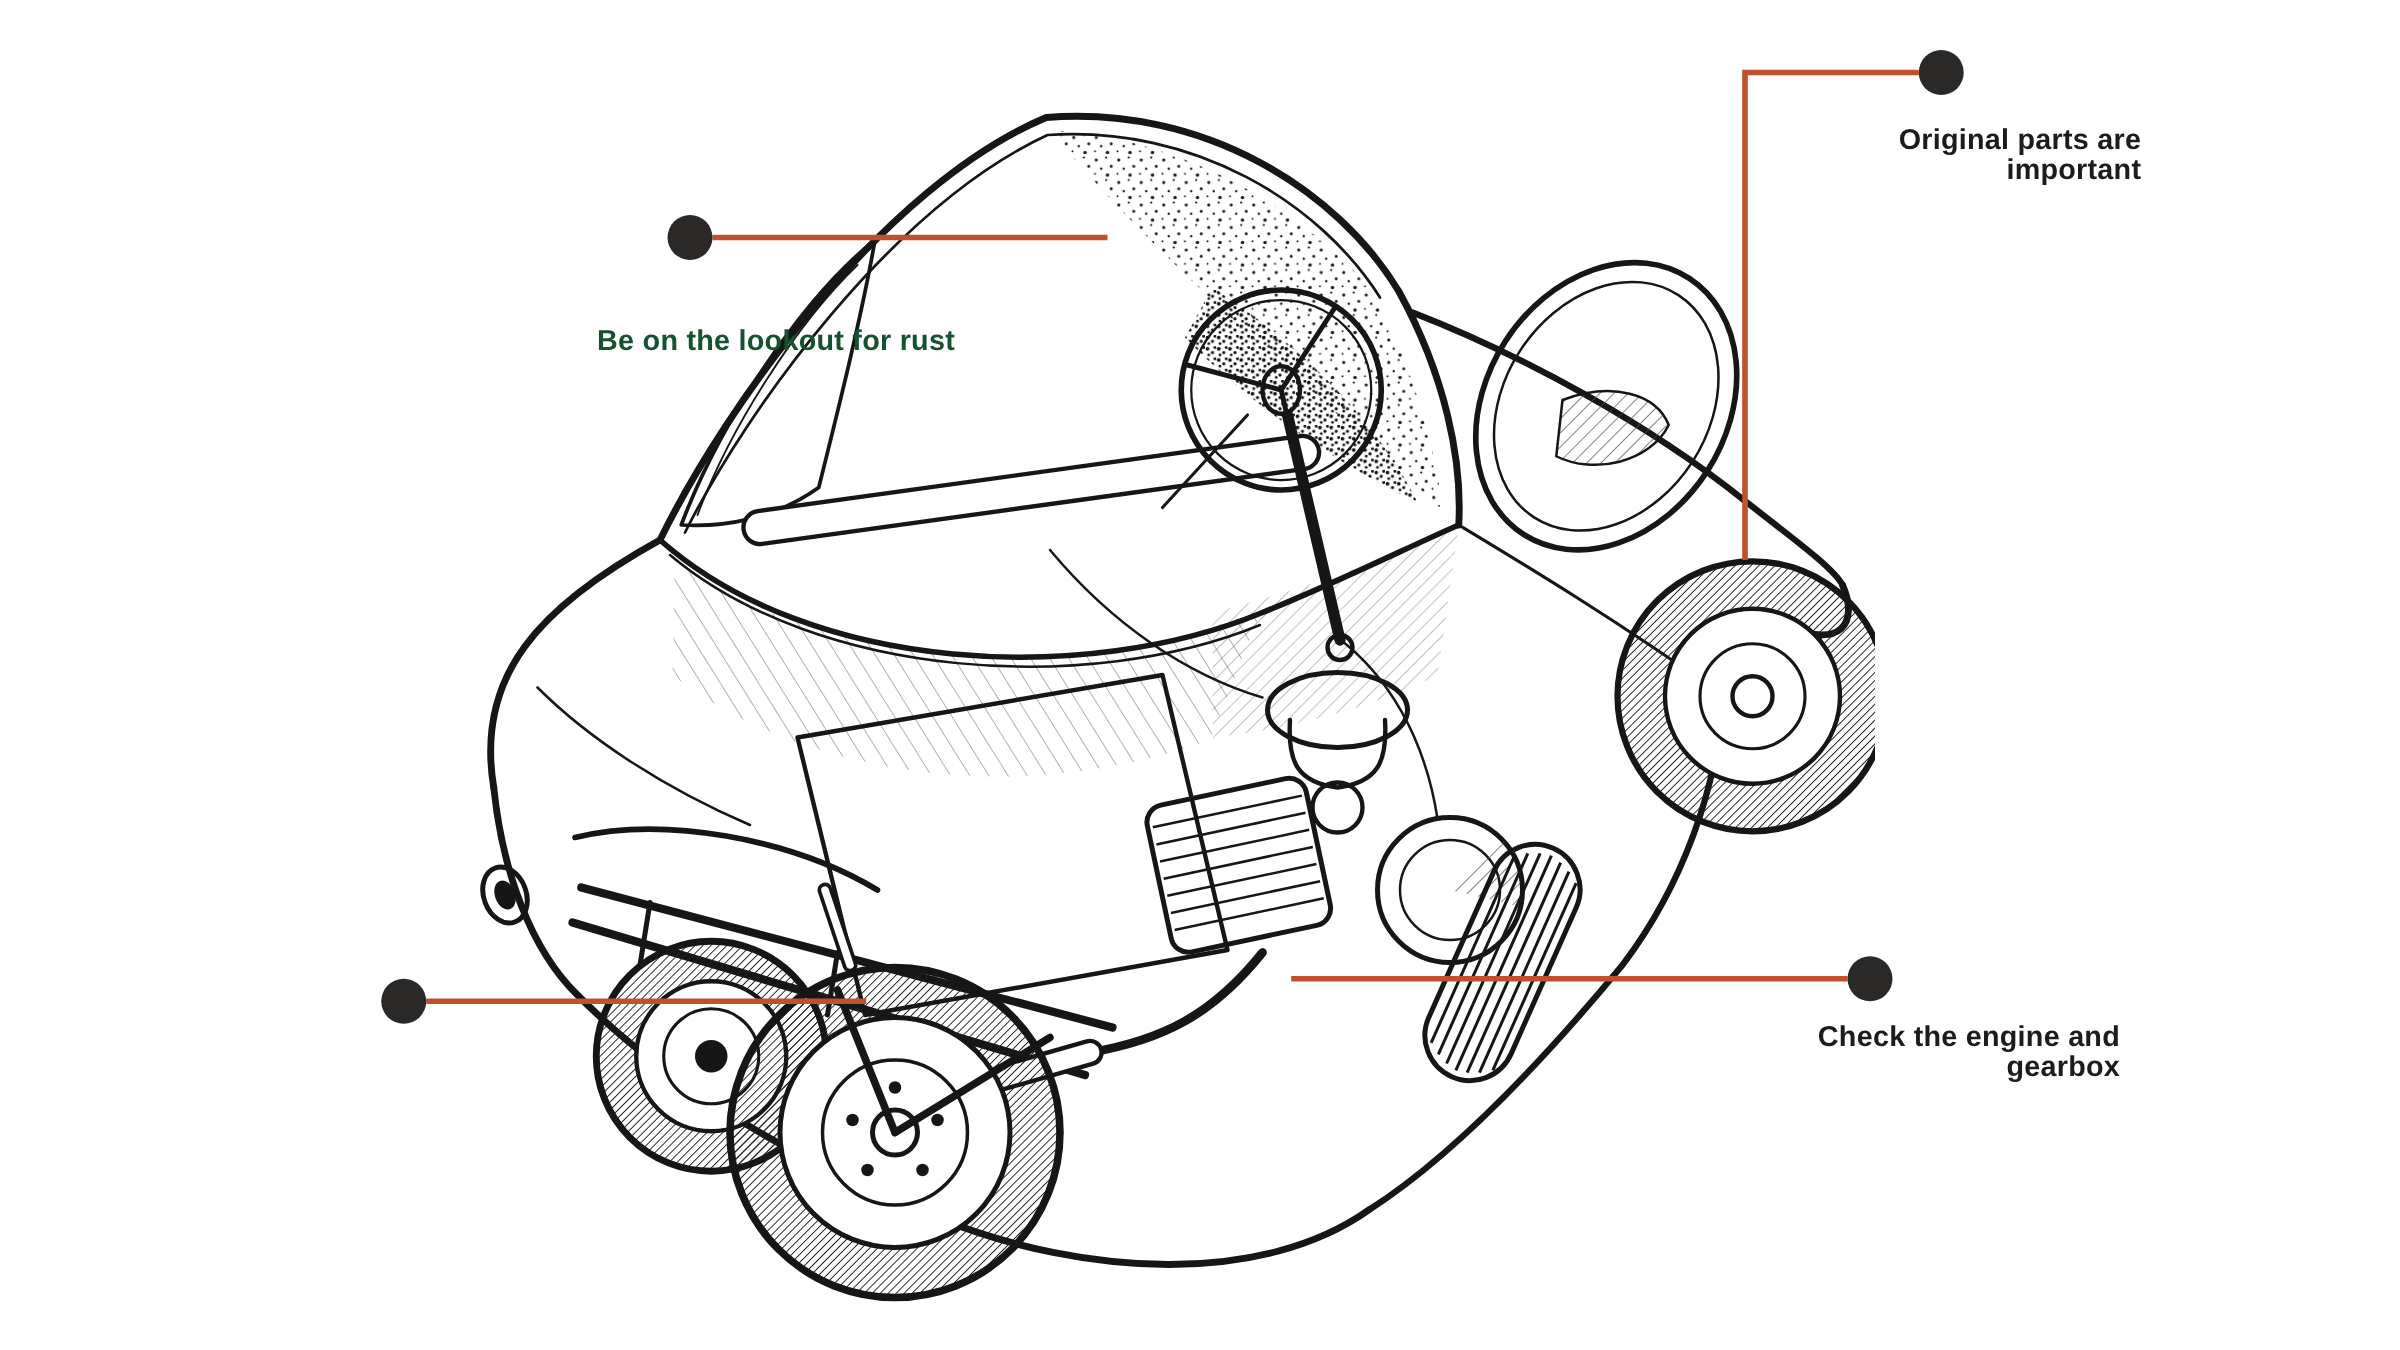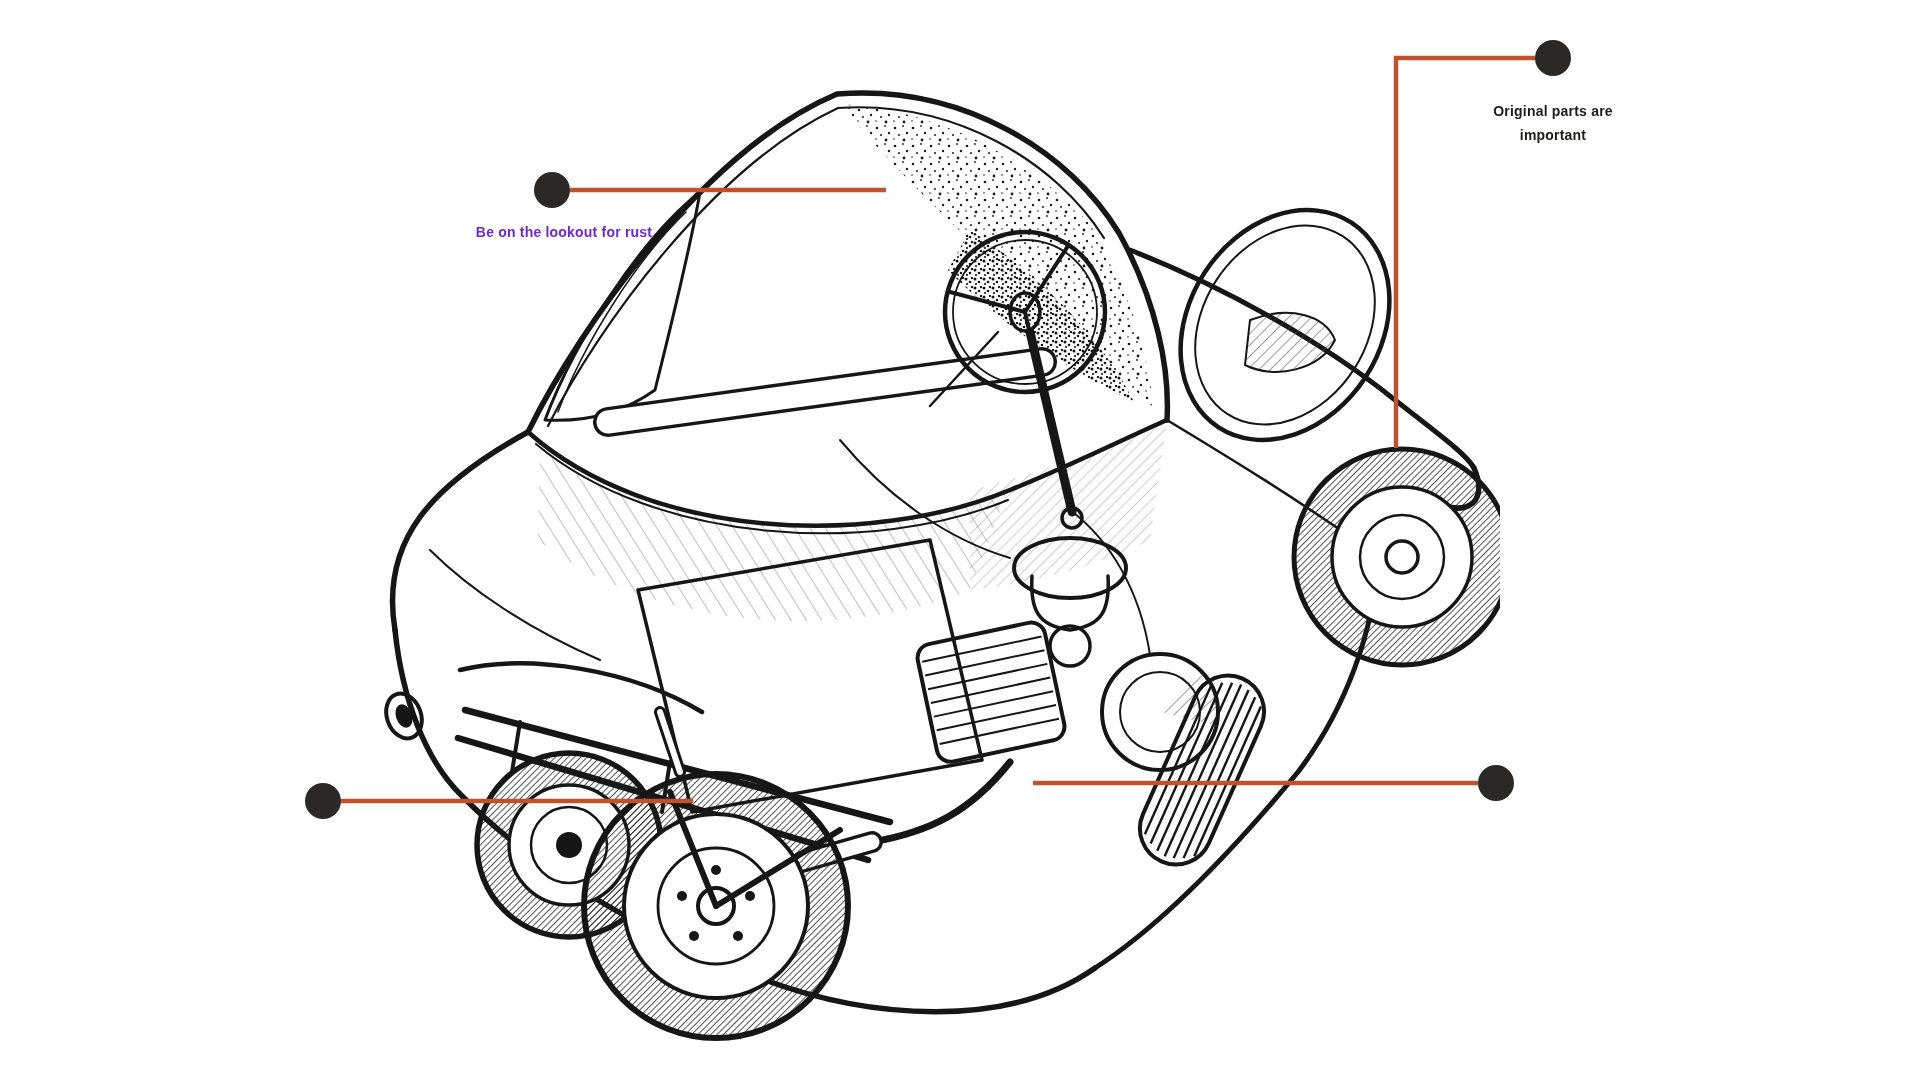--- a/index.html
+++ b/index.html
@@ -1,21 +1,21 @@
 <!DOCTYPE html>
 <html><head>
 <meta charset="utf-8">
 <style>
   html,body{margin:0;padding:0;background:#ffffff;}
   body{width:1920px;height:1080px;overflow:hidden;font-family:"Liberation Sans",sans-serif;}
   .stage{position:relative;width:1920px;height:1080px;background:#ffffff;}
   .car{position:absolute;left:370px;top:70px;width:1130px;height:990px;}
   .callout-lines{position:absolute;left:0;top:0;width:1920px;height:1080px;pointer-events:none;}
-  .callout-label{position:absolute;font-weight:bold;font-size:14px;line-height:24px;
-                 color:#1d1c1a;text-align:center;letter-spacing:0.2px;}
+  .callout-label{position:absolute;font-weight:bold;font-size:23px;line-height:24px;
+                 color:#1d1c1a;text-align:right;letter-spacing:0.2px;}
   .callout-label span{display:block;}
   .pos-rust{left:364px;top:220px;width:400px;}
   .pos-original{left:1393px;top:99px;width:320px;}
   .pos-chassis{left:117px;top:832px;width:400px;}
   .pos-engine{left:1296px;top:817px;width:400px;}
   .ink{stroke:#161616;fill:none;stroke-linecap:round;stroke-linejoin:round;}
 </style>
 </head>
 <body>
 
@@ -174,20 +174,24 @@
       <polyline points="570,190 886,190" fill="none" stroke="#c1502d" stroke-width="4.5"></polyline>
       <circle cx="552" cy="190" r="18" fill="#2b2928"></circle>
       <polyline points="1535,58 1396,58 1396,448" fill="none" stroke="#c1502d" stroke-width="4.5"></polyline>
       <circle cx="1553" cy="58" r="18" fill="#2b2928"></circle>
       <polyline points="341,801 693,801" fill="none" stroke="#c1502d" stroke-width="4.5"></polyline>
       <circle cx="323" cy="801" r="18" fill="#2b2928"></circle>
       <polyline points="1478,783 1033,783" fill="none" stroke="#c1502d" stroke-width="4.5"></polyline>
       <circle cx="1496" cy="783" r="18" fill="#2b2928"></circle>
     </svg>
 
-  <div class="callout-label pos-rust" style="color: #6d28d9;">
+  <div class="callout-label pos-rust" style="color: #14532d; margin-top: 40px;">
     <span>Be on the lookout for rust</span>
   </div>
   <div class="callout-label pos-original" style="color: rgb(29, 28, 26);">
     <span>Original parts are</span>
     <span>important</span>
   </div>
+  <div class="callout-label pos-engine" style="color: rgb(29, 28, 26);">
+    <span>Check the engine and</span>
+    <span>gearbox</span>
+  </div>
 </div>
 
 </body></html>

